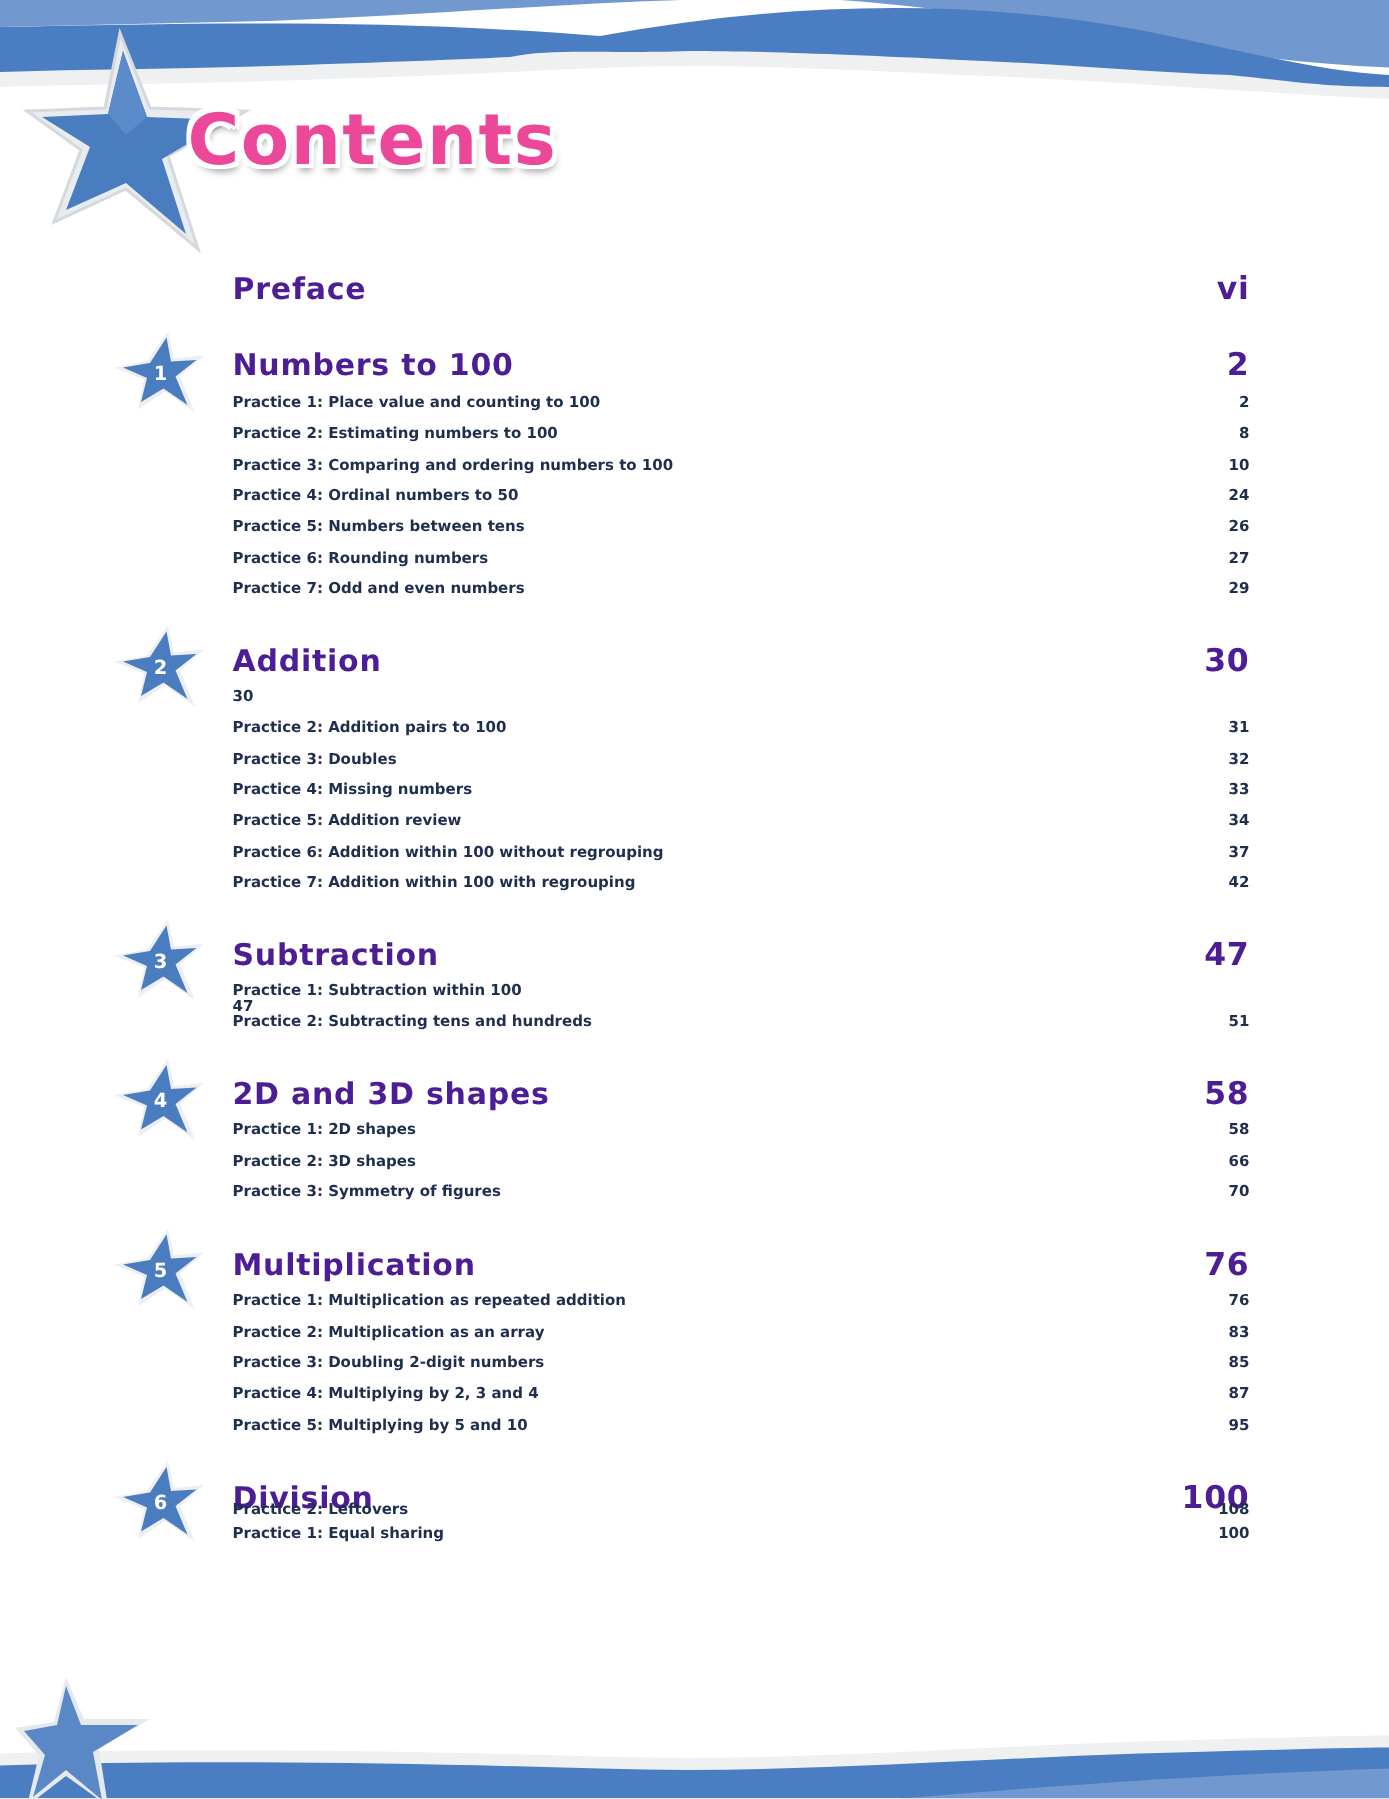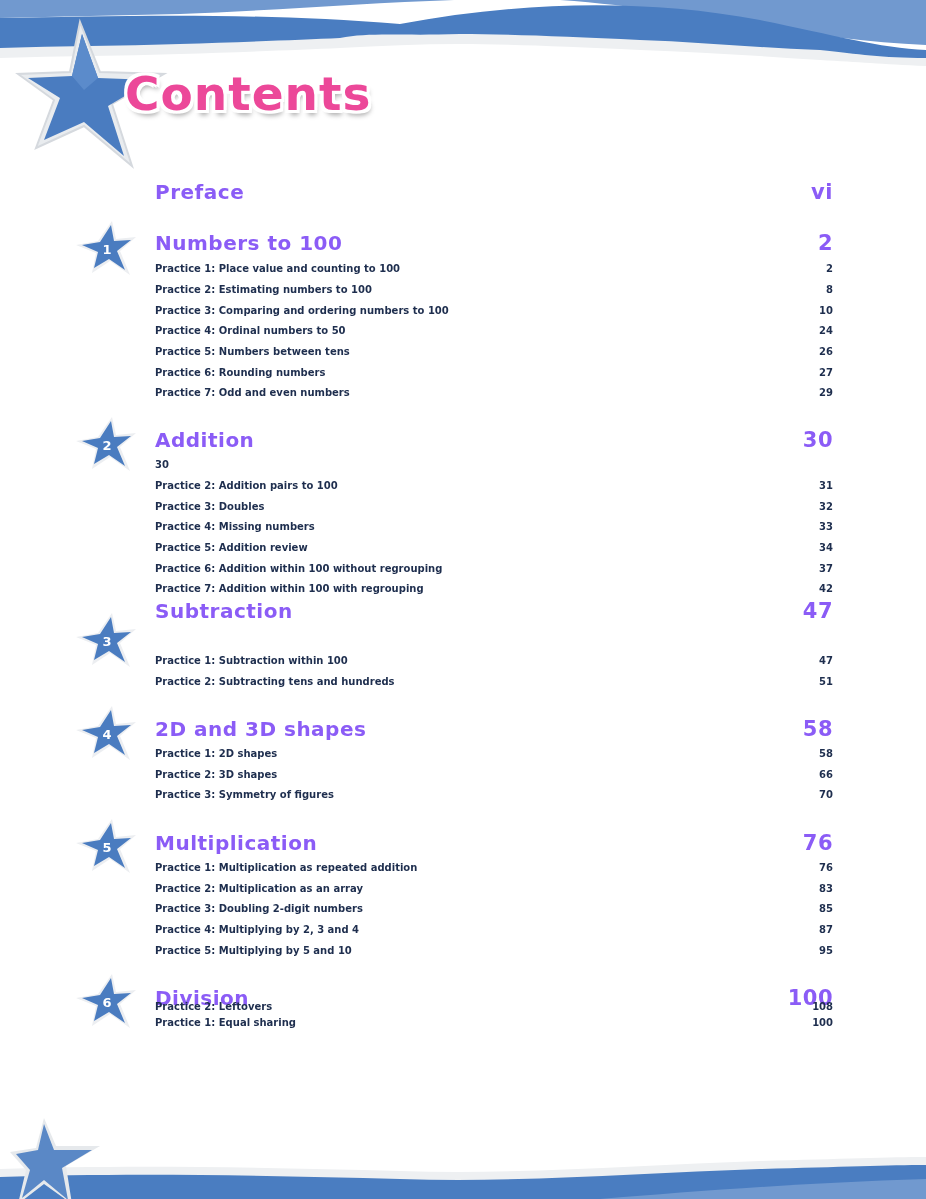--- a/index.html
+++ b/index.html
@@ -16,21 +16,21 @@
       font-family: "DejaVu Sans", sans-serif; font-weight: bold;
       font-size: 47px; letter-spacing: 1px; color: #ec4899;
       text-shadow:
         0 0 0 #fff,
         -3px -3px 0 #fff, 3px -3px 0 #fff, -3px 3px 0 #fff, 3px 3px 0 #fff,
         0 -3px 0 #fff, 0 3px 0 #fff, -3px 0 0 #fff, 3px 0 0 #fff,
         2px 5px 5px rgba(0,0,0,0.35);
       margin-left: 43px;
     }
     .row { position: absolute; left: 155px; width: 678px; display: flex; justify-content: space-between; align-items: baseline; }
-    .heading { font-weight: bold; font-size: 20px; color: #8b5cf6; letter-spacing: 0.5px; }
+    .heading { font-weight: bold; font-size: 20px; color: #4c1d95; letter-spacing: 0.5px; }
     .heading .pg { font-size: 21px; }
     .sub { font-weight: bold; font-size: 10px; color: #1e2e4e; }
     .chapter-star { position: absolute; left: 74px; width: 64px; height: 60px; }
     .chapter-star .num {
       position: absolute; left: 0; top: 0; width: 64px; height: 60px;
       display: flex; align-items: center; justify-content: center;
       font-weight: bold; font-size: 13px; color: #ffffff; padding-left: 2px; box-sizing: border-box;
     }
     .page-star { position: absolute; left: 10px; top: 1118px; width: 92px; height: 86px; }
     .page-num {
@@ -144,25 +144,25 @@
     <span>42</span>
   </div>
 
 <div class="chapter-star" style="top:611px;">
   <svg width="64" height="60" viewBox="0 0 64 60">
     <polygon points="38,2 42,20 62,18 46,32 56,56 36,42 18,54 22,34 2,26 24,22" fill="#eceef1"></polygon>
     <polygon points="37,6 40,22 57,21 43,32 51,51 35,40 20,49 24,33 8,26 26,23" fill="#4a7cc0"></polygon>
   </svg>
   <div class="num">3</div>
 </div>
-<div class="row heading" style="top:599px;">
+<div class="row heading" style="top:624px;">
   <span>Subtraction</span>
   <span class="pg">47</span>
 </div>
-<div class="row sub" style="top:655px;">
+<div class="row sub" style="top:655px;flex-direction:column;">
     <span>Practice 1: Subtraction within 100</span>
     <span>47</span>
   </div>
 <div class="row sub" style="top:676px;">
     <span>Practice 2: Subtracting tens and hundreds</span>
     <span>51</span>
   </div>
 
 <div class="chapter-star" style="top:704px;">
   <svg width="64" height="60" viewBox="0 0 64 60">

